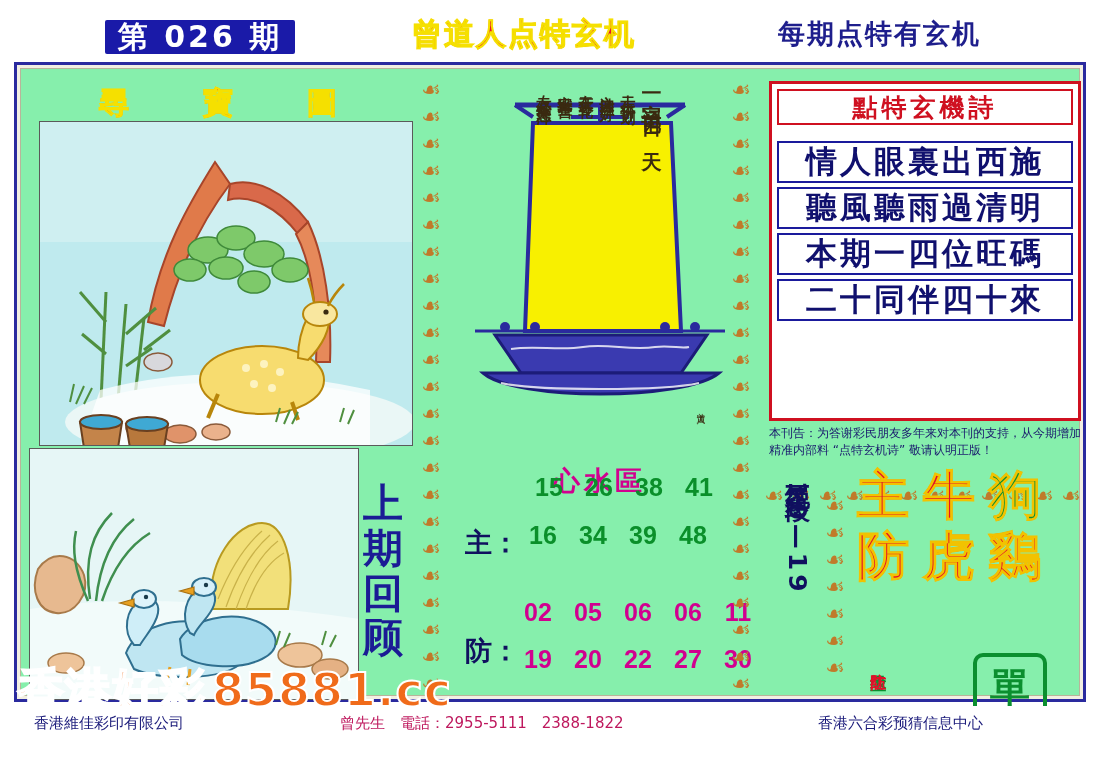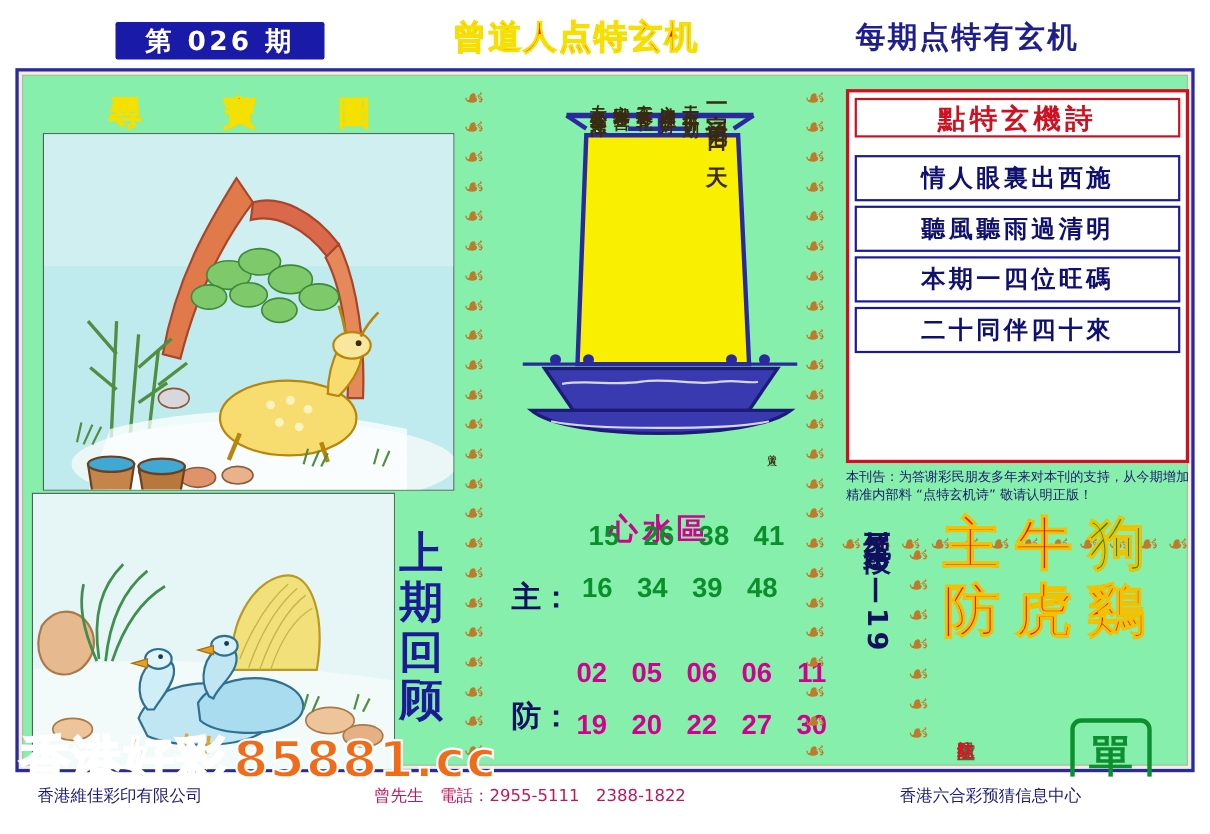--- a/index.html
+++ b/index.html
@@ -20,21 +20,21 @@
     background: #ffffff;
   }
   .issue-box {
     position: absolute; left: 105px; top: 20px;
     width: 190px; height: 34px;
     background: #1a1aa8;
     border-radius: 2px;
     display: flex; align-items: center; justify-content: center;
   }
   .issue-text {
-    color: #ffffff; font-size: 24px; font-weight: bold;
+    color: #ffffff; font-size: 30px; font-weight: bold;
     letter-spacing: 3px;
     font-family: "DejaVu Sans", sans-serif;
   }
   .hdr-title {
     position: absolute; left: 412px; top: 14px;
     font-size: 30px; font-weight: bold;
     color: #e8152a;
     letter-spacing: 2px;
     -webkit-text-stroke: 1px #f5e000;
     text-shadow: 0 0 1px #f5e000;
@@ -189,21 +189,21 @@
     font-size: 25px; font-weight: bold; color: #cf1020;
     letter-spacing: 4px;
     font-family: "DejaVu Sans", sans-serif;
   }
   .poem-line {
     height: 42px; border: 2px solid #1a1a9c; margin-bottom: 4px;
     display: flex; align-items: center; justify-content: center;
     background: #ffffff;
   }
   .poem-line span {
-    font-size: 22px; font-weight: bold; color: #10106e;
+    font-size: 31px; font-weight: bold; color: #10106e;
     letter-spacing: 3px;
     font-family: "DejaVu Sans", sans-serif;
   }
   .poem-note {
     position: absolute; left: 8px; top: 352px; width: 312px;
     font-size: 12px; color: #1a1a6e; line-height: 1.45;
     font-family: "DejaVu Sans", sans-serif;
   }
 
   .vert-jue {

